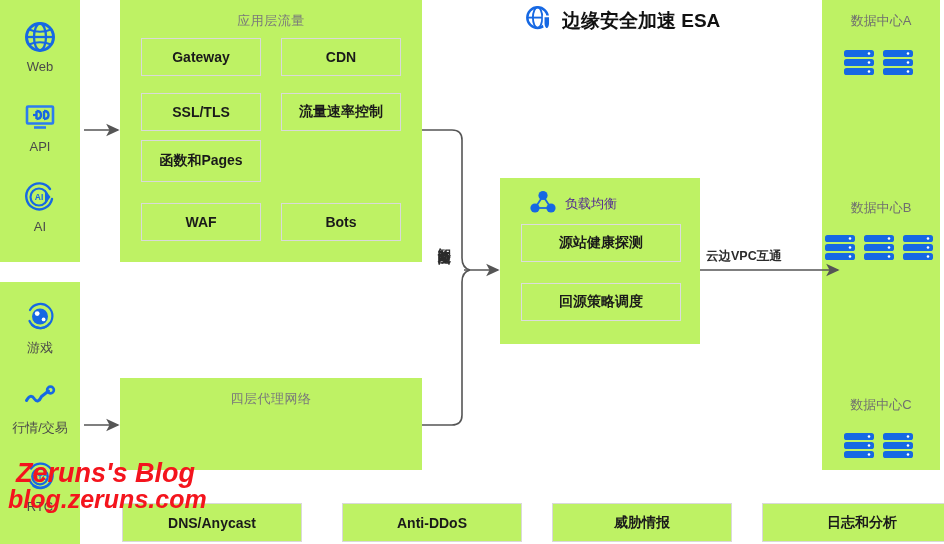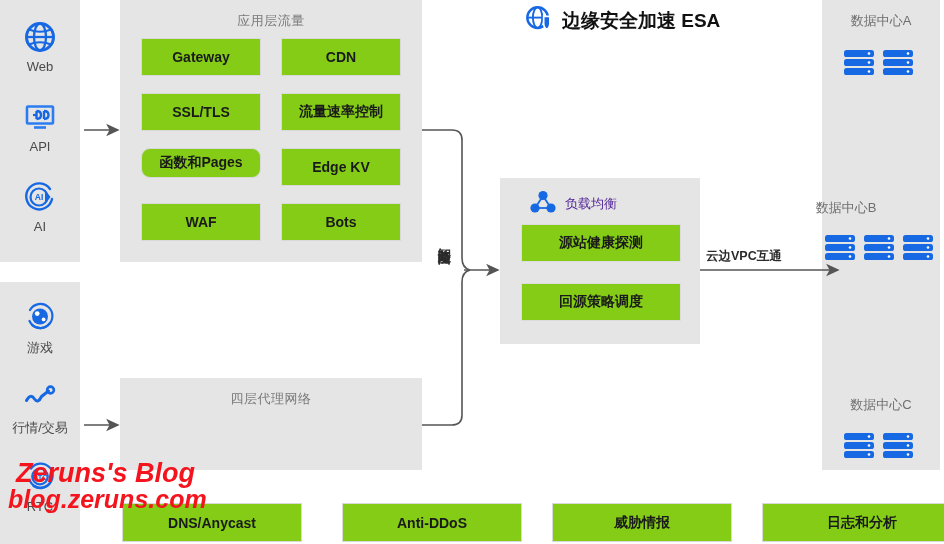--- a/index.html
+++ b/index.html
@@ -4,28 +4,28 @@
 <style>
   * { box-sizing: border-box; margin: 0; padding: 0; }
   html, body {
     width: 944px; height: 544px;
     background: #ffffff;
     font-family: "Liberation Sans", "DejaVu Sans", sans-serif;
     overflow: hidden;
   }
   #stage { position: relative; width: 944px; height: 544px; background: #fff; }
 
-  .panel { position: absolute; background: #e5e5e5; }
+  .panel { position: absolute; background: #bef264; }
   .panel-title {
     position: absolute; left: 0; width: 100%;
     text-align: center; color: #7a7a7a; font-size: 13px; letter-spacing: .5px;
   }
 
   .card {
-    position: absolute; background: #84cc16; border: 1px solid #d9d9d9;
+    position: absolute; background: #bef264; border: 1px solid #d9d9d9;
     display: flex; align-items: center; justify-content: center;
     font-size: 14px; font-weight: bold; color: #1a1a1a; text-align: center;
   }
   .card.lb { border: 1px solid #dcdcdc; }
 
   
   .src {
     position: absolute; width: 118px;
     display: flex; flex-direction: column; align-items: center;
   }
@@ -166,22 +166,21 @@
         <text x="17" y="19.6" font-family="Liberation Sans, sans-serif" font-size="7.6" font-weight="bold" fill="#1668e3" text-anchor="middle">RTC</text>
       </svg>
     </span>
     <span class="src-label">RTC</span>
   </div>
 
   <div class="card" style="left:141px; top:38px;  width:120px; height:38px;">Gateway</div>
   <div class="card" style="left:281px; top:38px;  width:120px; height:38px;">CDN</div>
   <div class="card" style="left:141px; top:93px;  width:120px; height:38px;">SSL/TLS</div>
   <div class="card" style="left:281px; top:93px;  width:120px; height:38px;">流量速率控制</div>
-  <div class="card" style="left:141px; top:148px; width:120px; height:30px;border-radius:9px;">函数和Pages</div>
-  <div class="card" style="left:281px; top:148px; width:120px; height:38px;">Edge KV</div>
+  <div class="card" style="left:141px; top:140px; width:120px; height:42px;">函数和Pages</div>
   <div class="card" style="left:141px; top:203px; width:120px; height:38px;">WAF</div>
   <div class="card" style="left:281px; top:203px; width:120px; height:38px;">Bots</div>
 
 
   <div class="lb-head" style="left:530px; top:190px;">
     <span>
       <svg width="26" height="24" viewBox="0 0 26 24">
         <circle cx="13" cy="5.5" r="4.6" fill="#1668e3"></circle>
         <circle cx="5" cy="18" r="4.6" fill="#1668e3"></circle>
         <circle cx="21" cy="18" r="4.6" fill="#1668e3"></circle>
@@ -212,21 +211,21 @@
         <rect x="1" y="1" width="30" height="7" rx="2.6" fill="#1668e3"></rect>
           <circle cx="26" cy="4.5" r="1.3" fill="#fff"></circle>
         <rect x="1" y="10" width="30" height="7" rx="2.6" fill="#1668e3"></rect>
           <circle cx="26" cy="13.5" r="1.3" fill="#fff"></circle>
         <rect x="1" y="19" width="30" height="7" rx="2.6" fill="#1668e3"></rect>
           <circle cx="26" cy="22.5" r="1.3" fill="#fff"></circle>
       </svg>
     </span>
   </div>
 
-  <div class="dc-title" style="left:787px; top:199px;">数据中心B</div>
+  <div class="dc-title" style="left:822px; top:199px;">数据中心B</div>
   <div class="dc-row" style="left:824px; top:234px;">
     <span class="srv">
       <svg width="32" height="28" viewBox="0 0 32 28">
         <rect x="1" y="1" width="30" height="7" rx="2.6" fill="#1668e3"></rect>
           <circle cx="26" cy="4.5" r="1.3" fill="#fff"></circle>
         <rect x="1" y="10" width="30" height="7" rx="2.6" fill="#1668e3"></rect>
           <circle cx="26" cy="13.5" r="1.3" fill="#fff"></circle>
         <rect x="1" y="19" width="30" height="7" rx="2.6" fill="#1668e3"></rect>
           <circle cx="26" cy="22.5" r="1.3" fill="#fff"></circle>
       </svg>

